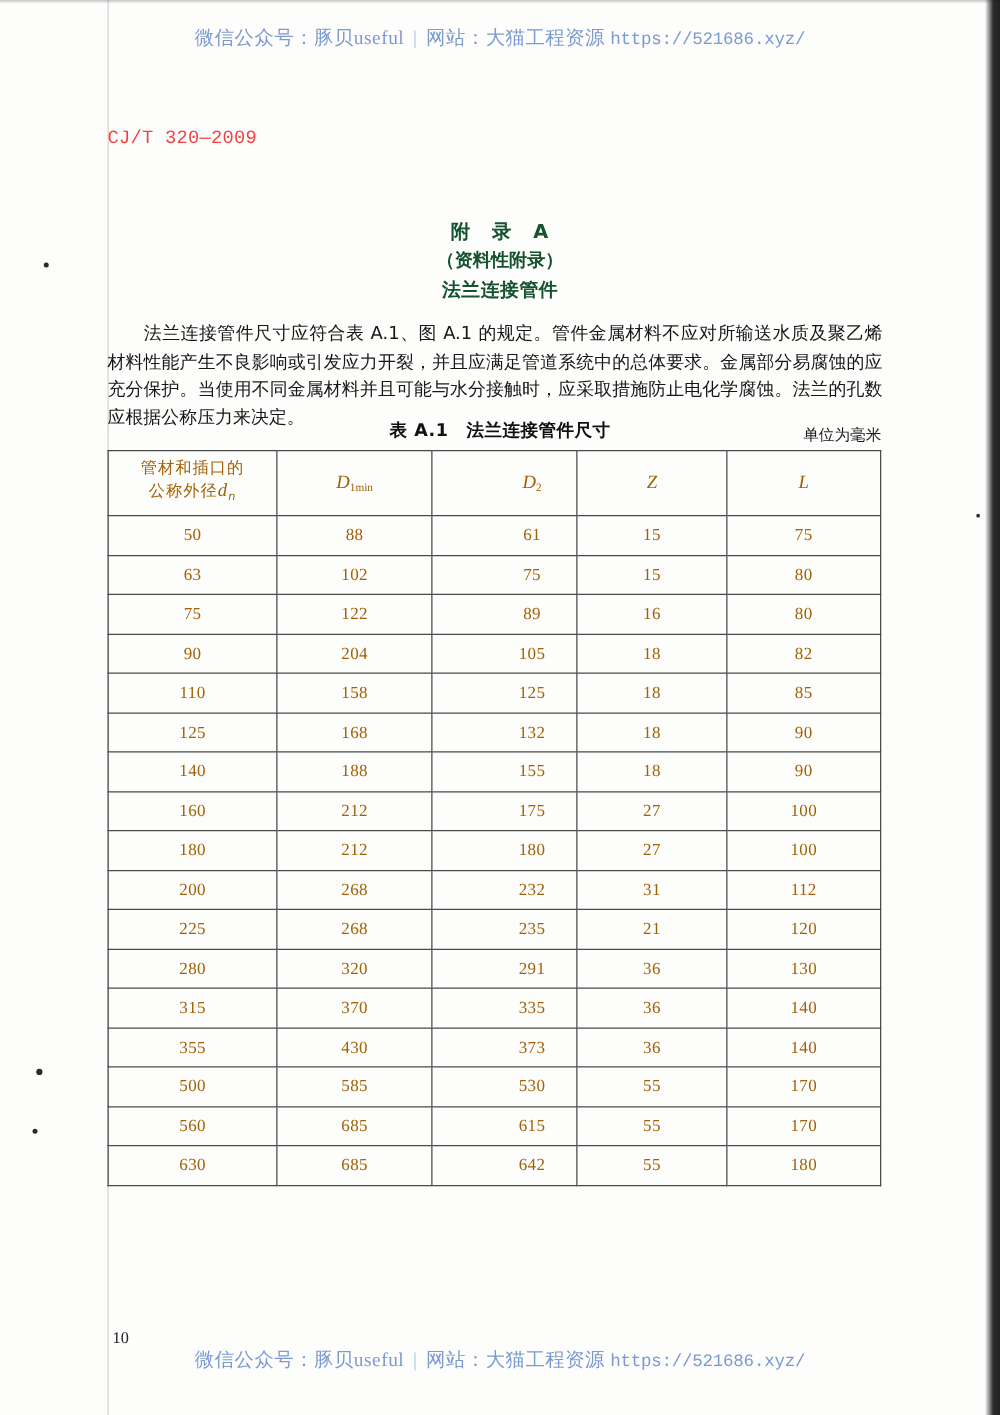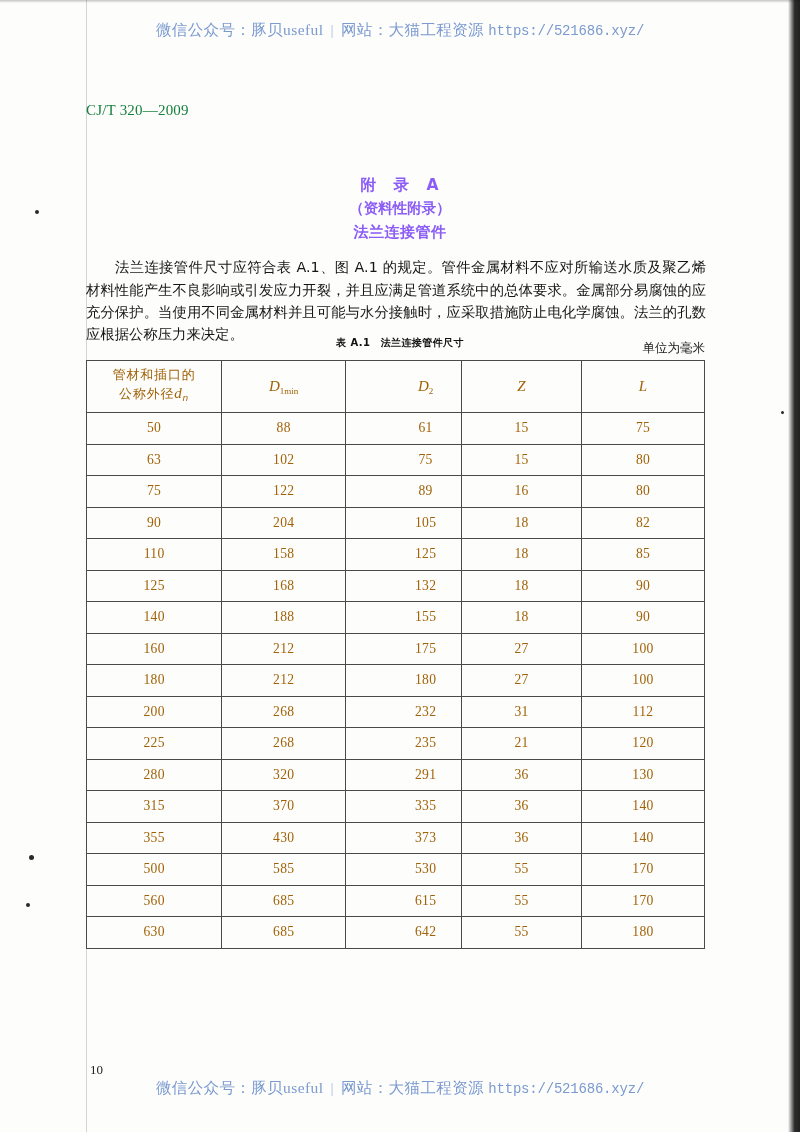--- a/index.html
+++ b/index.html
@@ -65,33 +65,33 @@
     font-size: 14px;
     letter-spacing: -.2px;
   }
   #watermark-top { top: 20px; }
   #watermark-bottom { top: 1078px; }
 
   
   #std-number {
     position: absolute;
     left: 86px; top: 102px;
-    font-family: Liberation Serif, serif;
+    font-family: Liberation Mono, monospace;
     font-size: 15px;
-    color: #15803d;
+    color: #ef4444;
     letter-spacing: .2px;
     text-align: right;
   }
 
   
   .center-title {
     position: absolute;
     left: 0; width: 800px;
     text-align: center;
-    color: #8b5cf6;
+    color: #14532d;
     font-family: "DejaVu Sans", sans-serif;
     font-weight: bold;
   }
   #appendix-label { top: 175px; font-size: 15.5px; letter-spacing: 1px; }
   #appendix-kind  { top: 199px; font-size: 14.5px; }
   #appendix-title { top: 223px; font-size: 15px; letter-spacing: .5px; }
 
   
   #body-paragraph {
     position: absolute;
@@ -106,21 +106,21 @@
     letter-spacing: .05px;
   }
 
   
   #table-caption {
     position: absolute;
     left: 0; width: 800px; top: 336px;
     text-align: center;
     font-family: "DejaVu Sans", sans-serif;
     font-weight: bold;
-    font-size: 10px;
+    font-size: 14px;
     color: #111;
     letter-spacing: .4px;
   }
   #table-units {
     position: absolute;
     right: 95px; top: 340px;
     font-family: "DejaVu Sans", sans-serif;
     font-size: 12.5px;
     color: #1a1a1a;
   }

